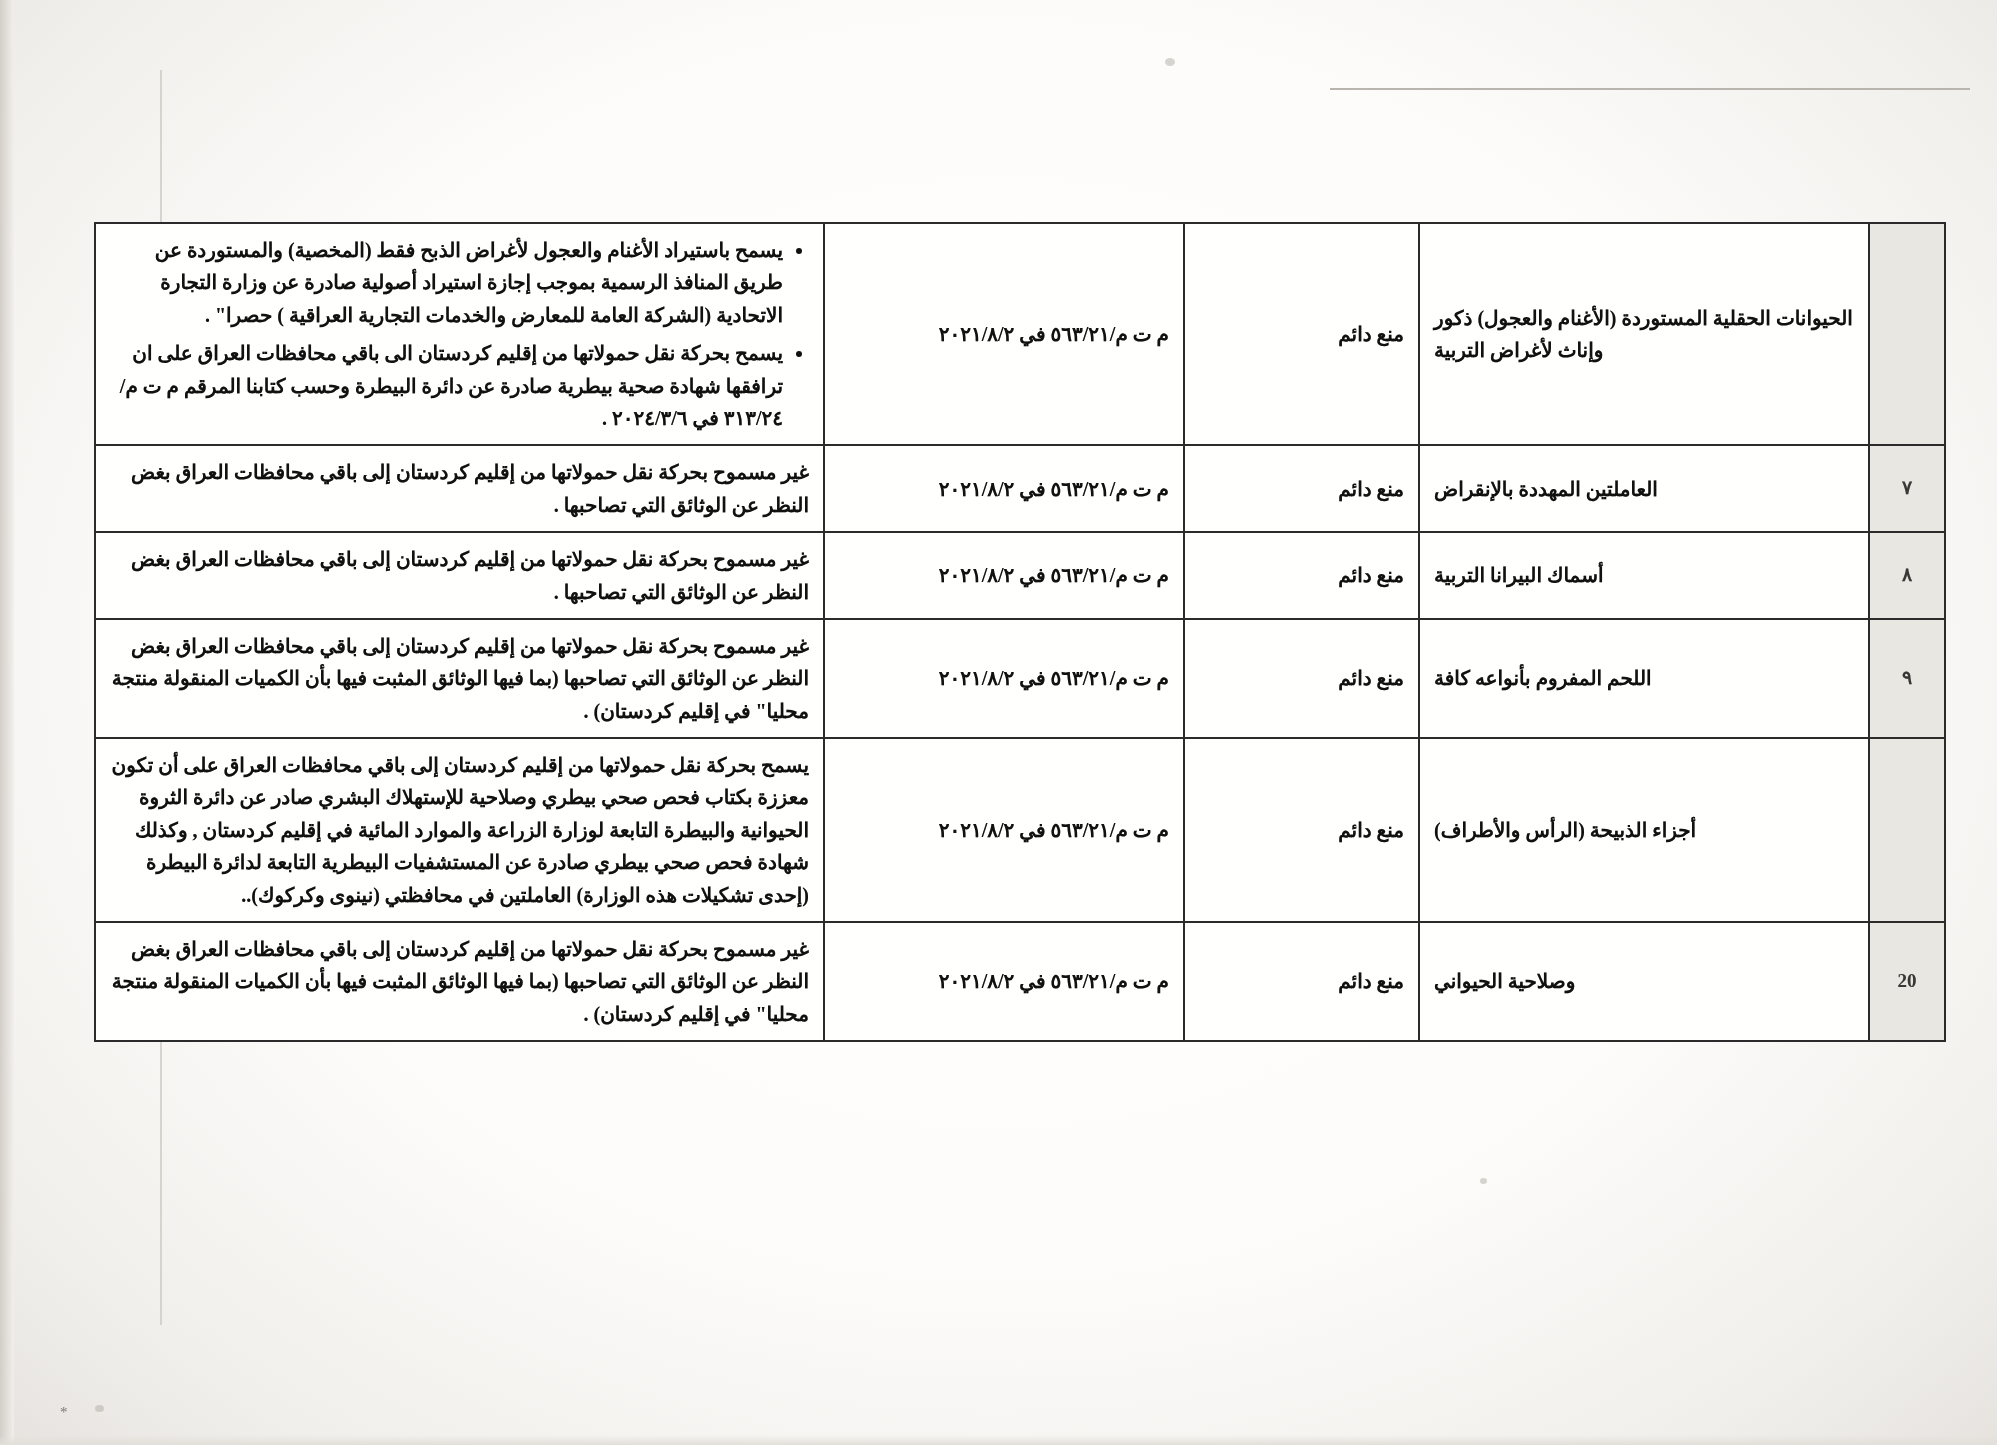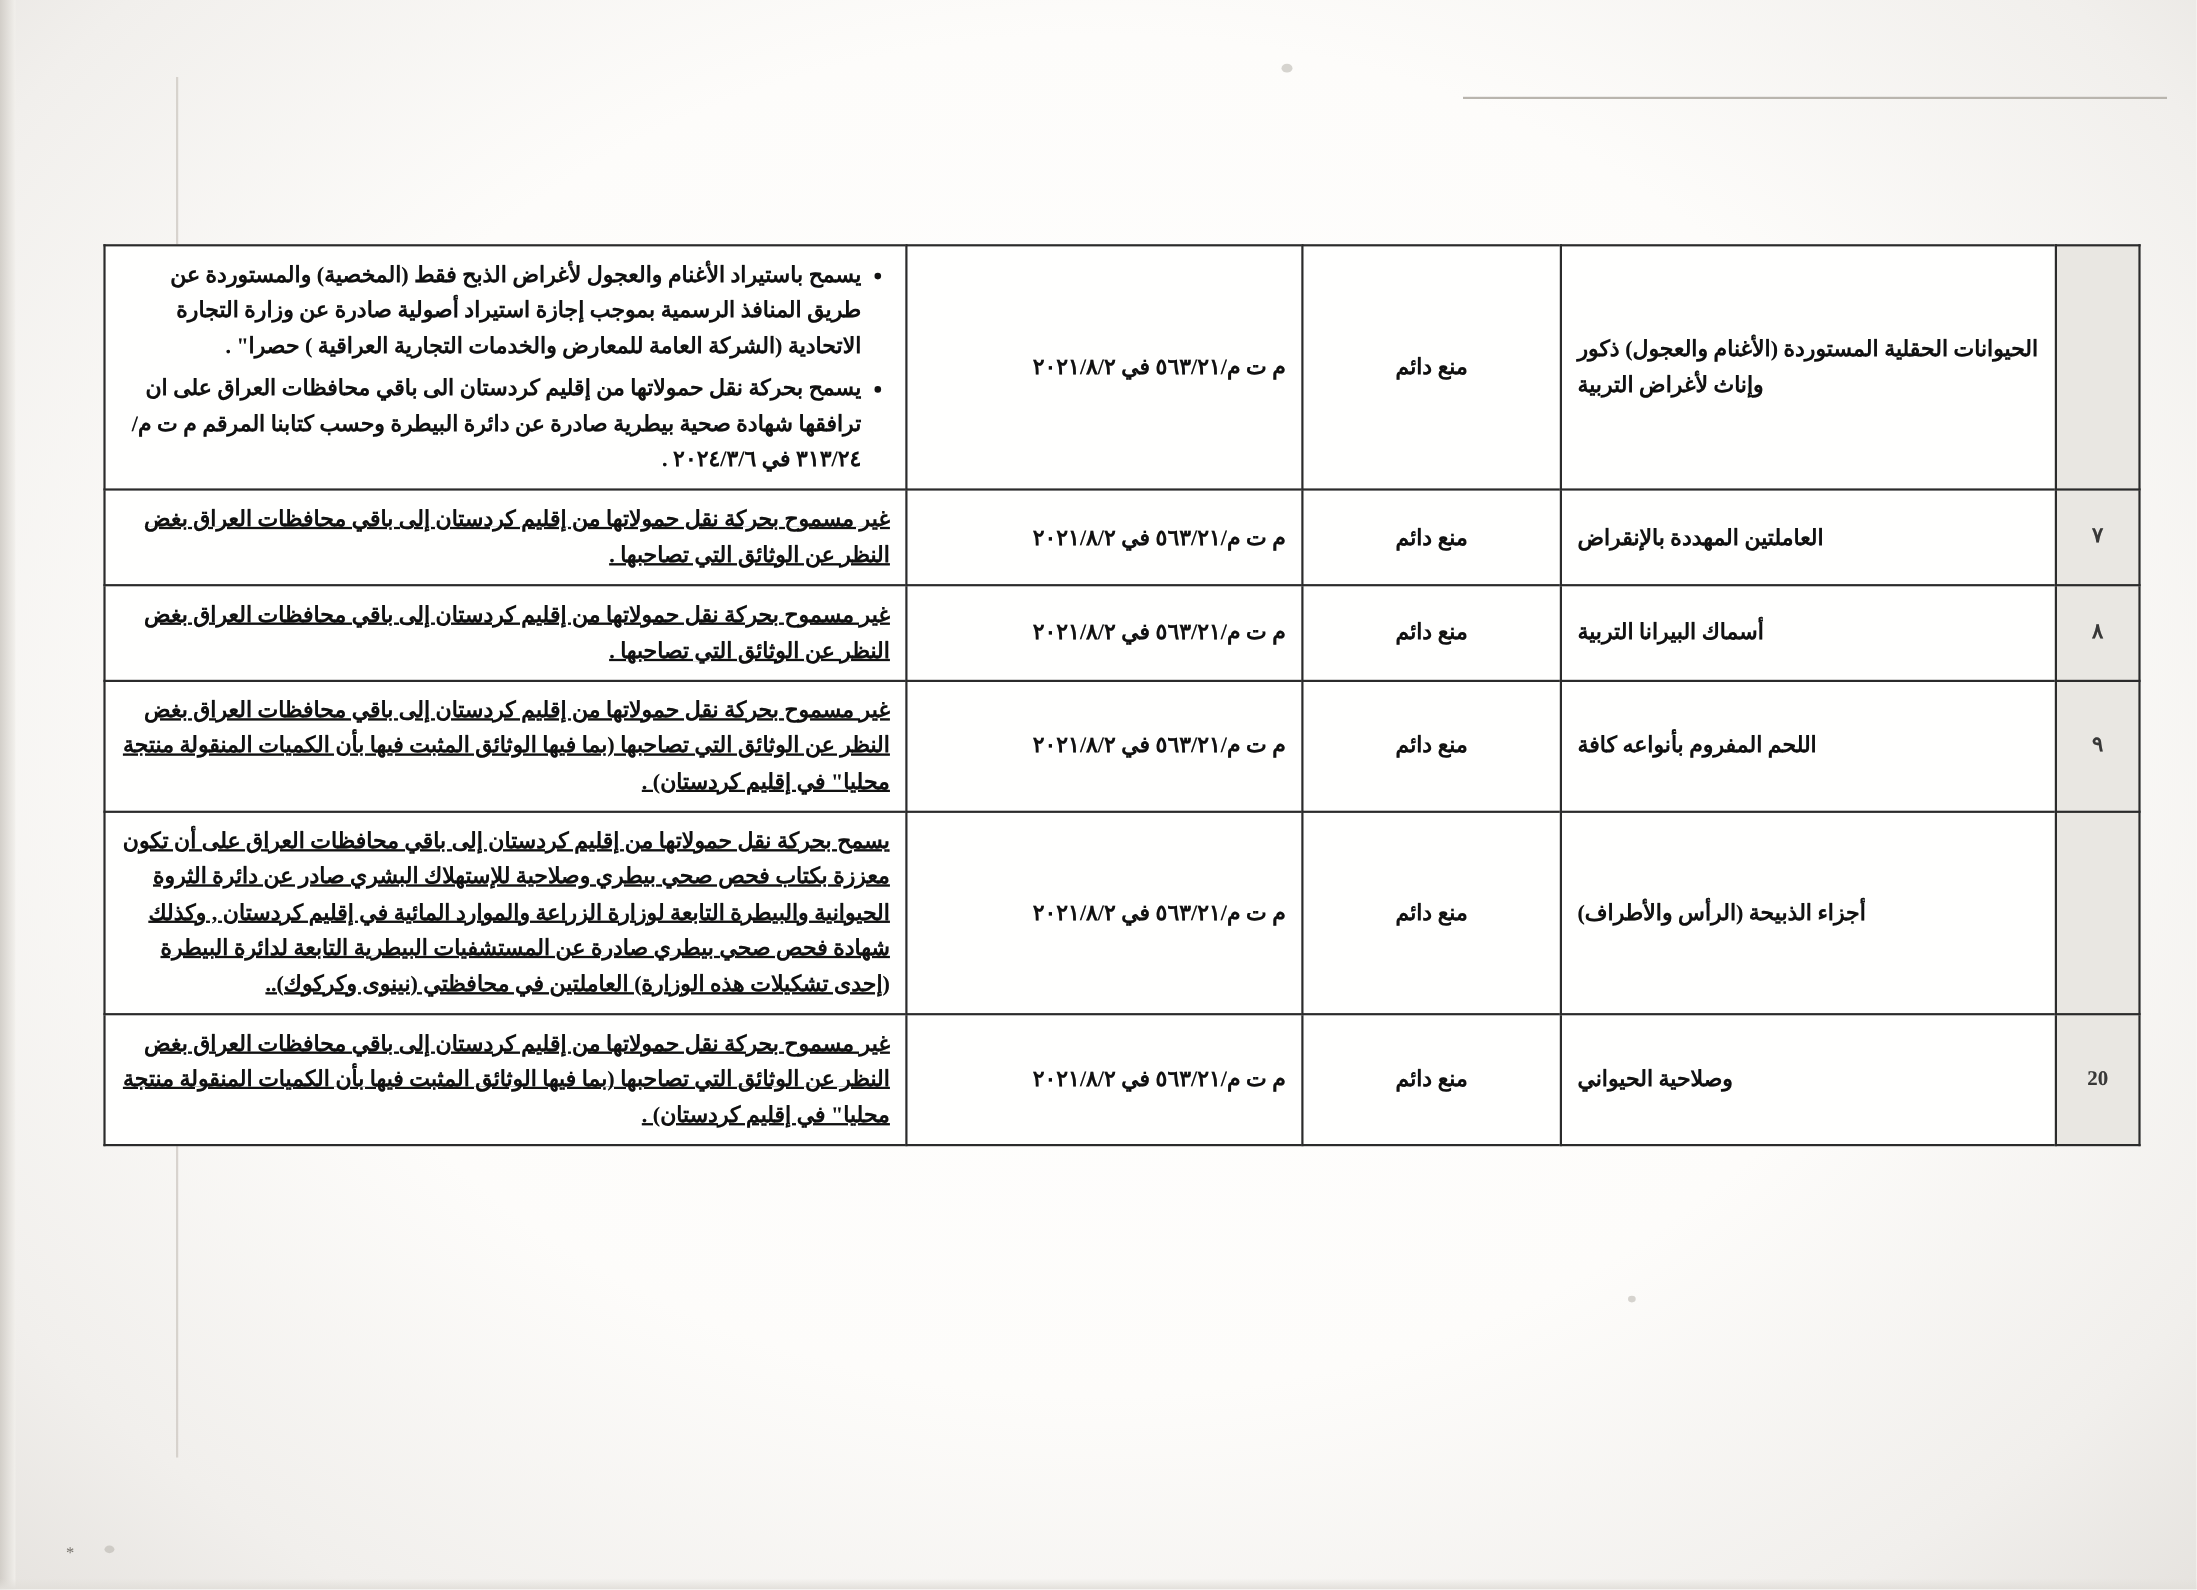--- a/index.html
+++ b/index.html
@@ -86,21 +86,21 @@
     border: 2px solid #2b2b2b;
     padding: 10px 14px;
     vertical-align: middle;
     font-size: 20px;
     line-height: 1.62;
     color: #111111;
     font-weight: 700;
   }
   .col-num     { width: 46px;  padding: 0 2px; text-align: center; background:#e9e7e2; }
   .col-item    { width: 420px; text-align: left; }
-  .col-status  { width: 205px; text-align: center; }
+  .col-status  { width: 205px; }
   .col-ref     { width: 330px; text-align: right; }
   .col-notes   { width: 699px; text-align: right; }
 
   .col-num span {
     display: block;
     font-size: 19px;
     color: #1a1a1a;
     opacity: .85;
   }
 
@@ -109,21 +109,21 @@
     padding: 0 26px 0 0;
     list-style: disc;
   }
   ul.notes li {
     margin: 0 0 6px 0;
     padding: 0;
     text-align: right;
   }
   ul.notes li:last-child { margin-bottom: 0; }
 
-  .note-plain { text-align: right; text-decoration: underline; }
+  .note-plain { text-align: right; }
 
   .tall-cell { line-height: 1.78; }
 
   
   .doc-table td, .col-num span {
     text-shadow: 0 0 .35px rgba(0,0,0,.35);
   }
 
   
   .page-mark {

